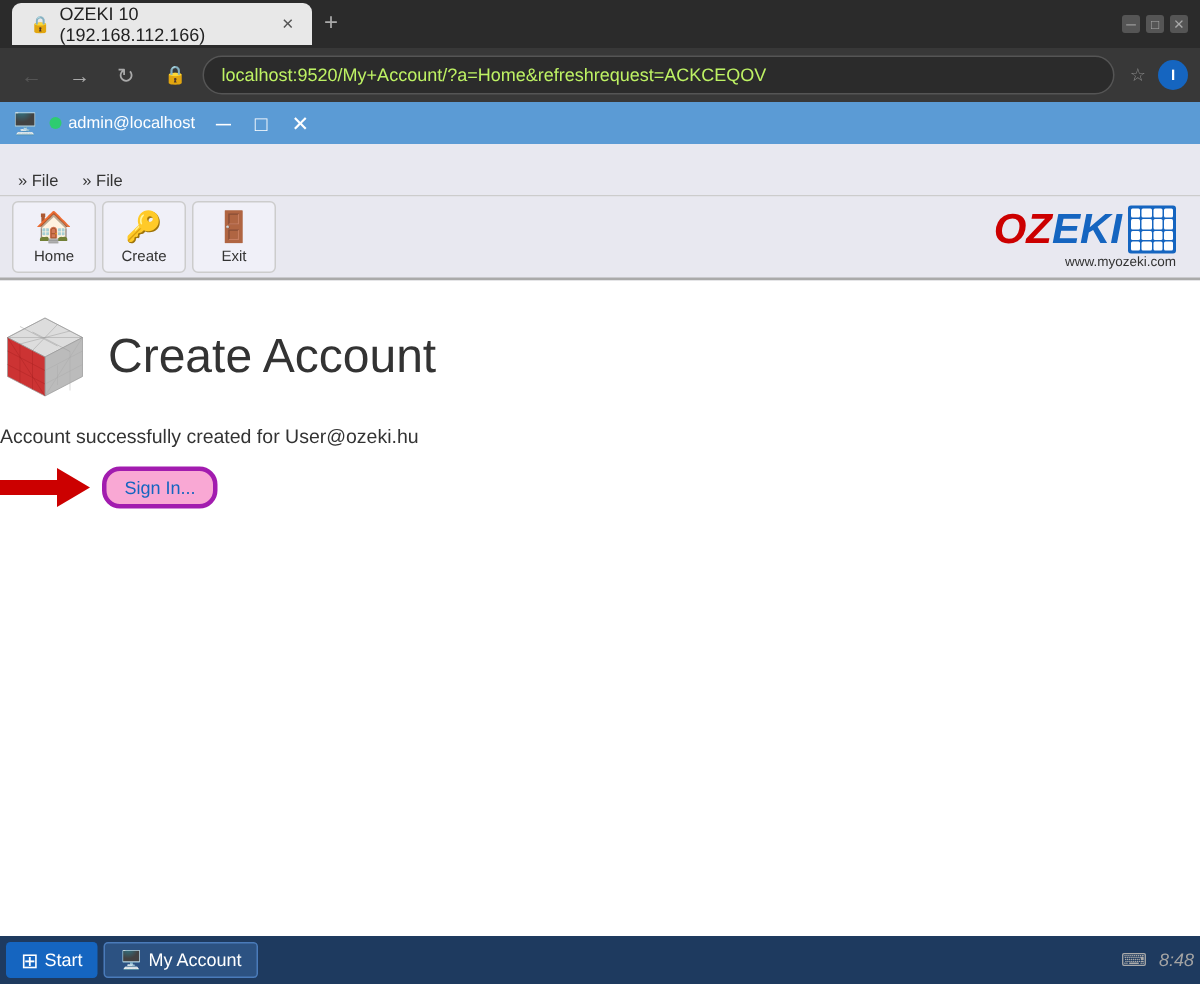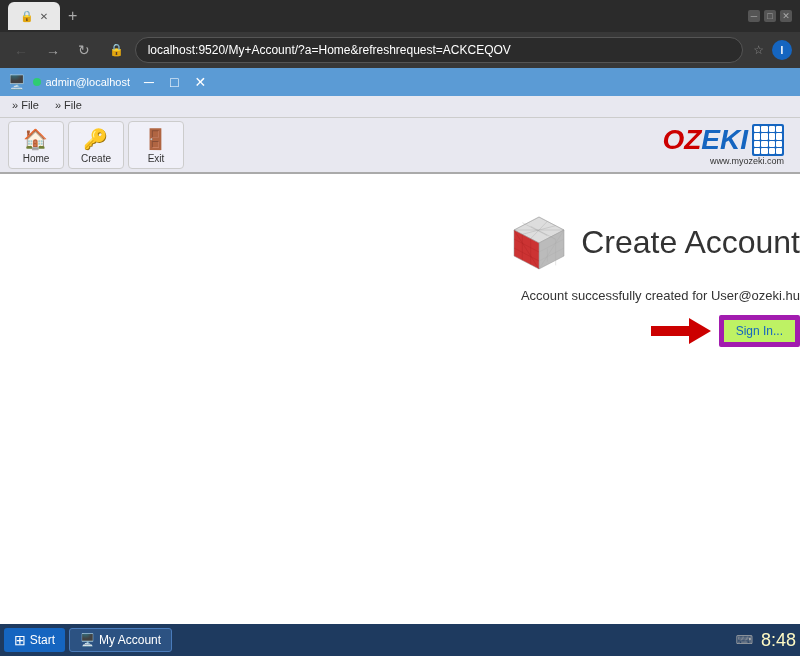--- a/index.html
+++ b/index.html
@@ -47,21 +47,21 @@
       padding: 0 8px;
       gap: 6px;
     }
     .nav-btn { background: none; border: none; color: #aaa; font-size: 14px; cursor: pointer; padding: 4px 6px; border-radius: 4px; }
     .nav-btn.disabled { color: #555; cursor: default; }
     .address-input {
       flex: 1;
       background: #2b2b2b;
       border: 1px solid #555;
       border-radius: 16px;
-      color: #ffffff;
+      color: #bef264;
       font-size: 12px;
       padding: 4px 12px;
       height: 26px;
     }
     .address-icons { display: flex; gap: 4px; align-items: center; }
     .addr-icon { color: #888; font-size: 12px; padding: 2px 4px; cursor: pointer; }
     .addr-icon.lock { color: #aaa; }
     .profile-circle {
       width: 20px; height: 20px; border-radius: 50%;
       background: #1565C0; color: white; font-size: 10px;
@@ -89,22 +89,22 @@
     .app-status { display: flex; align-items: center; gap: 4px; font-size: 11px; color: white; }
     .status-dot { width: 8px; height: 8px; border-radius: 50%; background: #2ecc71; }
     .app-win-controls { display: flex; gap: 4px; }
     .app-win-btn { background: none; border: none; color: white; font-size: 14px; cursor: pointer; padding: 2px 6px; }
 
     
     .menu-bar {
       background: #e8e8f0;
       height: 22px;
       display: flex;
-      align-items: flex-end;
-      padding: 4px 4px;
+      align-items: flex-start;
+      padding: 17px 4px;
       border-bottom: 1px solid #ccc;
     }
     .menu-item { font-size: 11px; padding: 2px 8px; cursor: pointer; color: #333; }
 
     
     .toolbar {
       background: #e8e8f0;
       height: 56px;
       display: flex;
       align-items: center;
@@ -156,22 +156,22 @@
     }
     .grid-cell { background: white; border-radius: 1px; }
     .logo-row { display: flex; align-items: center; gap: 4px; }
 
     
     .main-content {
       flex: 1;
       background: white;
       display: flex;
       flex-direction: column;
-      align-items: flex-end;
-      padding-top: 38px;
+      align-items: flex-start;
+      padding-top: 20px;
     }
     .page-heading {
       display: flex;
       align-items: center;
       gap: 12px;
       margin-bottom: 16px;
     }
     .heading-text {
       font-size: 32px;
       font-weight: normal;
@@ -189,27 +189,27 @@
       align-items: center;
       gap: 8px;
     }
     .arrow-icon {
       color: #cc0000;
       font-size: 28px;
       display: flex;
       align-items: center;
     }
     .signin-btn {
-      background: #bef264;
-      border: 5px solid #a21caf;
+      background: #f9a8d4;
+      border: 3px solid #a21caf;
       color: #1565C0;
       font-size: 12px;
       padding: 4px 12px;
       cursor: pointer;
-      border-radius: 2px;
+      border-radius: 12px;
     }
 
     
     .taskbar {
       background: #1e3a5f;
       height: 32px;
       display: flex;
       align-items: center;
       padding: 0 4px;
       gap: 4px;
@@ -236,30 +236,31 @@
       padding: 2px 10px;
       font-size: 12px;
       cursor: pointer;
       height: 24px;
       display: flex;
       align-items: center;
       gap: 4px;
     }
     .taskbar-spacer { flex: 1; }
     .taskbar-right { display: flex; align-items: center; gap: 8px; }
-    .taskbar-time { color: #fef9c3; font-size: 18px; }
+    .taskbar-time { color: #a3a3a3; font-size: 12px; font-style: italic; }
     .taskbar-icon { color: #aaa; font-size: 12px; cursor: pointer; }
   </style>
 </head>
 <body>
 
 <div class="browser-titlebar">
   <div class="tab-bar">
     <div class="tab active">
       <span style="font-size:11px;">🔒</span>
+      <span>OZEKI 10 (192.168.112.166)</span>
       <span class="tab-close">✕</span>
     </div>
     <span class="new-tab-btn">+</span>
   </div>
   <div class="window-controls">
     <button class="win-btn">─</button>
     <button class="win-btn">□</button>
     <button class="win-btn close-btn">✕</button>
   </div>
 </div>

